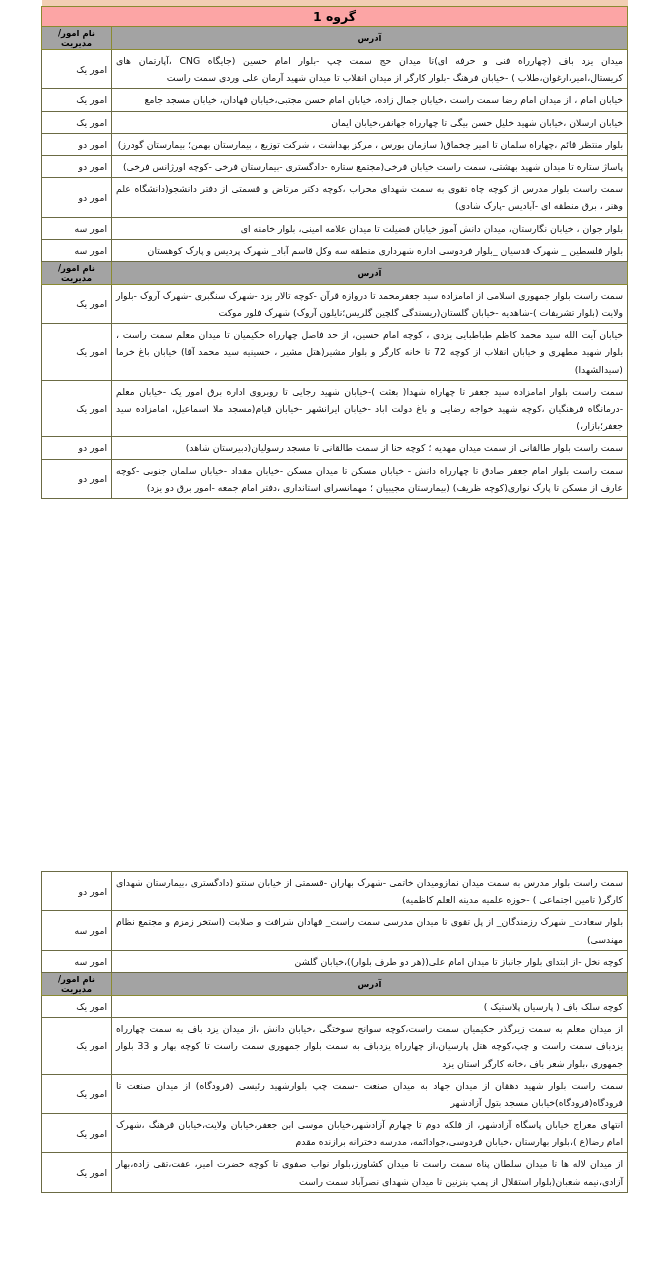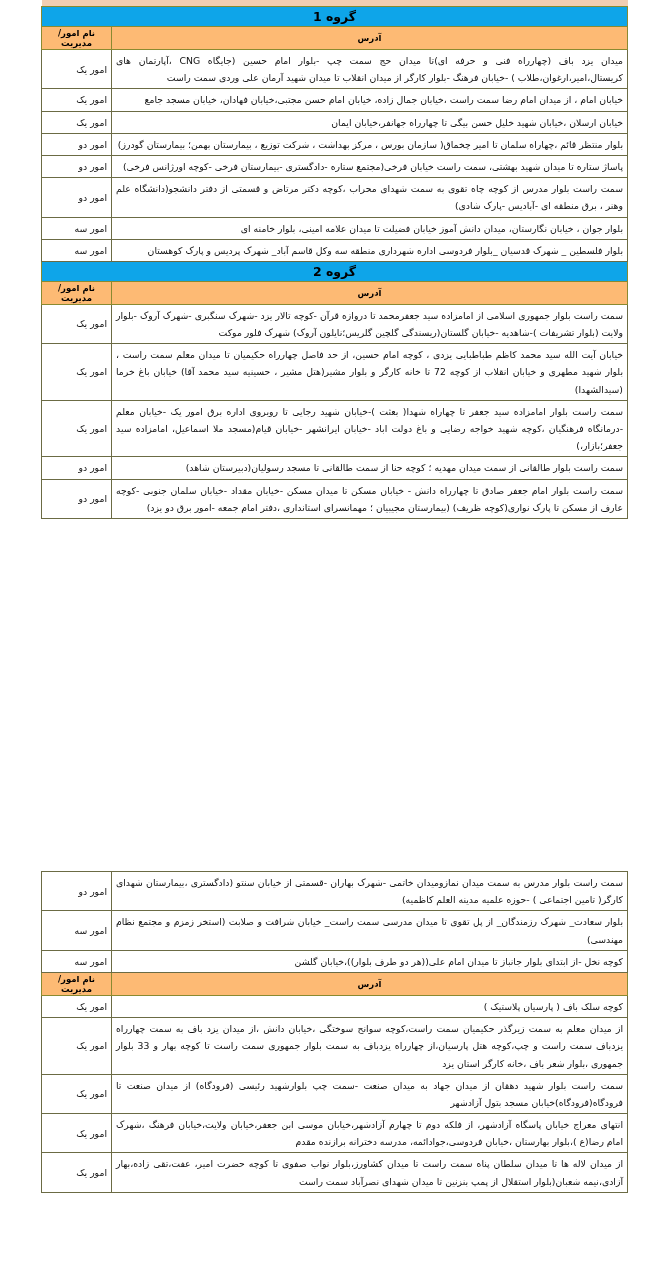--- a/index.html
+++ b/index.html
@@ -50,31 +50,31 @@
     border: 1px solid #6b6b44;
     vertical-align: middle;
     padding: 2px 4px;
     box-sizing: border-box;
   }
   
   col.col-addr { width: 516px; }
   col.col-name { width: 70px; }
 
   tr.group-row td {
-    background: #0ea5e9;
+    background: #fca5a5;
     color: #000000;
     font-weight: bold;
     text-align: center;
     font-size: 12.5px;
     height: 20px;
     padding: 2px 0;
     border: 1px solid #8a8a30;
   }
   tr.head-row th {
-    background: #fdba74;
+    background: #a3a3a3;
     color: #000000;
     font-weight: bold;
     text-align: center;
     font-size: 8.5px;
     height: 15px;
     padding: 1px 2px;
     border: 1px solid #8a8a30;
   }
   tr.data-row td {
     background: #ffffff;
@@ -140,23 +140,20 @@
             <td class="cell-name">امور دو</td>
           </tr>
           <tr class="data-row">
             <td class="cell-addr">بلوار جوان ، خیابان نگارستان، میدان دانش آموز خیابان فضیلت تا میدان علامه امینی، بلوار خامنه ای</td>
             <td class="cell-name">امور سه</td>
           </tr>
           <tr class="data-row">
             <td class="cell-addr">بلوار فلسطین _ شهرک قدسیان _بلوار فردوسی اداره شهرداری منطقه سه وکل قاسم آباد_ شهرک پردیس و پارک کوهستان</td>
             <td class="cell-name">امور سه</td>
           </tr>
-          <tr class="group-row">
-            <td colspan="2">گروه 2</td>
-          </tr>
           <tr class="head-row">
             <th>آدرس</th>
             <th>نام امور/مدیریت</th>
           </tr>
           <tr class="data-row">
             <td class="cell-addr">سمت راست بلوار جمهوری اسلامی از امامزاده سید جعفرمحمد تا دروازه قرآن  -کوچه تالار یزد -شهرک سنگبری -شهرک آروک -بلوار ولایت (بلوار تشریفات )-شاهدیه  -خیابان گلستان(ریسندگی گلچین گلریس؛نایلون آروک) شهرک فلور موکت</td>
             <td class="cell-name">امور یک</td>
           </tr>
           <tr class="data-row">
             <td class="cell-addr">خیابان آیت الله سید محمد کاظم طباطبایی یزدی ، کوچه امام حسین، از حد فاصل چهارراه حکیمیان تا میدان معلم سمت راست ، بلوار شهید مطهری و خیابان انقلاب از کوچه 72 تا خانه کارگر  و بلوار مشیر(هتل مشیر ، حسینیه سید محمد آقا) خیابان باغ خرما (سیدالشهدا)</td>
@@ -183,21 +180,21 @@
       <colgroup>
         <col class="col-addr">
         <col class="col-name">
       </colgroup>
       <tbody>
           <tr class="data-row">
             <td class="cell-addr">سمت راست بلوار مدرس به سمت میدان نمازومیدان خاتمی -شهرک بهاران -قسمتی از خیابان سنتو  (دادگستری ،بیمارستان شهدای کارگر( تامین اجتماعی ) -حوزه علمیه مدینه العلم کاظمیه)</td>
             <td class="cell-name">امور دو</td>
           </tr>
           <tr class="data-row">
-            <td class="cell-addr">بلوار سعادت_ شهرک رزمندگان_ از پل تقوی تا میدان مدرسی سمت راست_ خیابان شرافت و صلابت (استخر زمزم و مجتمع نظام مهندسی)</td>
+            <td class="cell-addr">بلوار سعادت_ شهرک رزمندگان_ از پل تقوی تا میدان مدرسی سمت راست_ فهادان شرافت و صلابت (استخر زمزم و مجتمع نظام مهندسی)</td>
             <td class="cell-name">امور سه</td>
           </tr>
           <tr class="data-row">
             <td class="cell-addr">کوچه نخل -از ابتدای بلوار جانباز تا میدان امام علی((هر دو طرف بلوار))،خیابان گلشن</td>
             <td class="cell-name">امور سه</td>
           </tr>
           <tr class="head-row">
             <th>آدرس</th>
             <th>نام امور/مدیریت</th>
           </tr>

